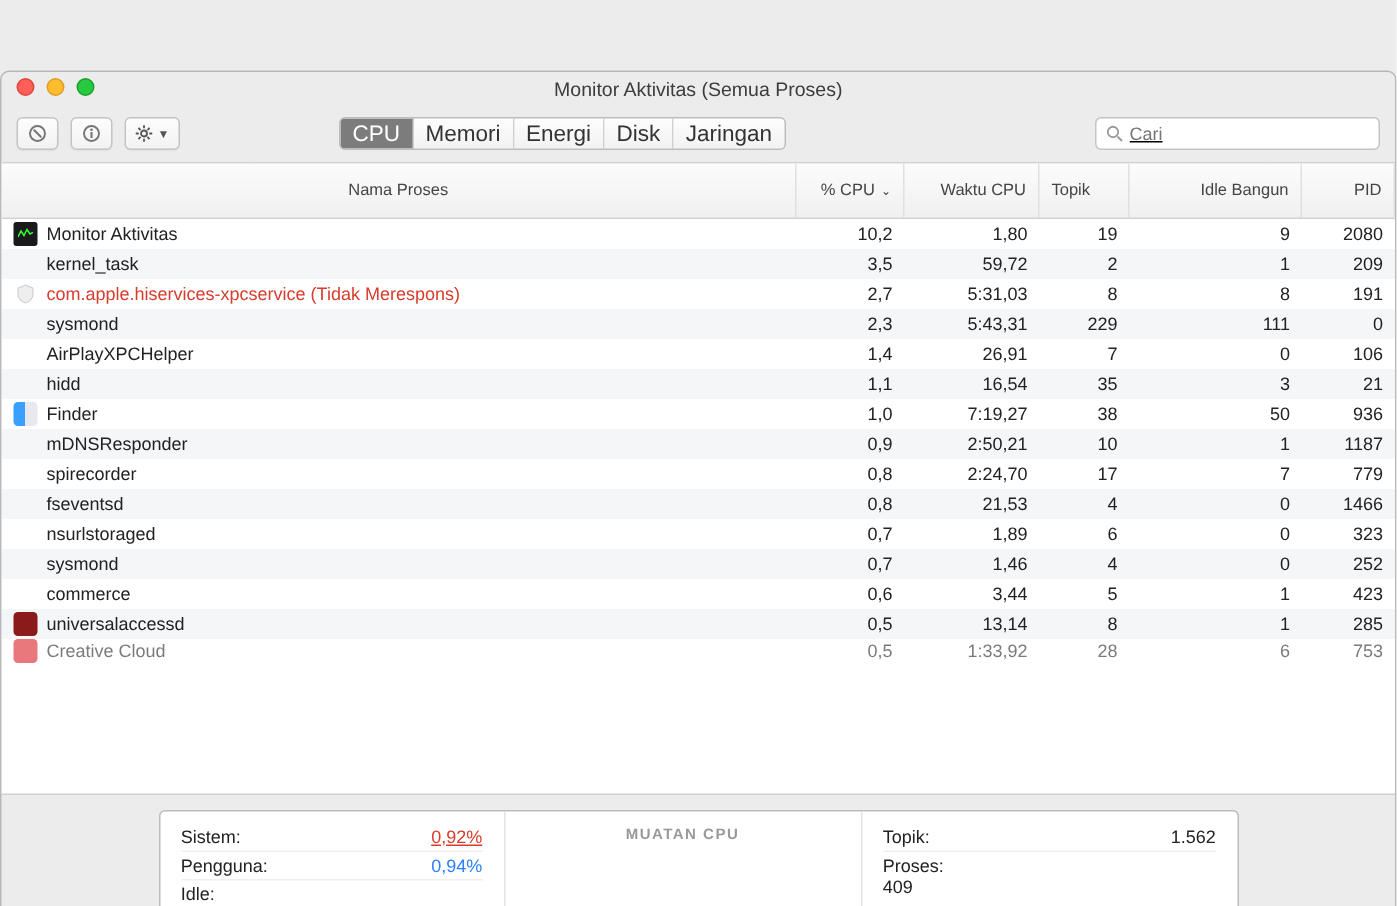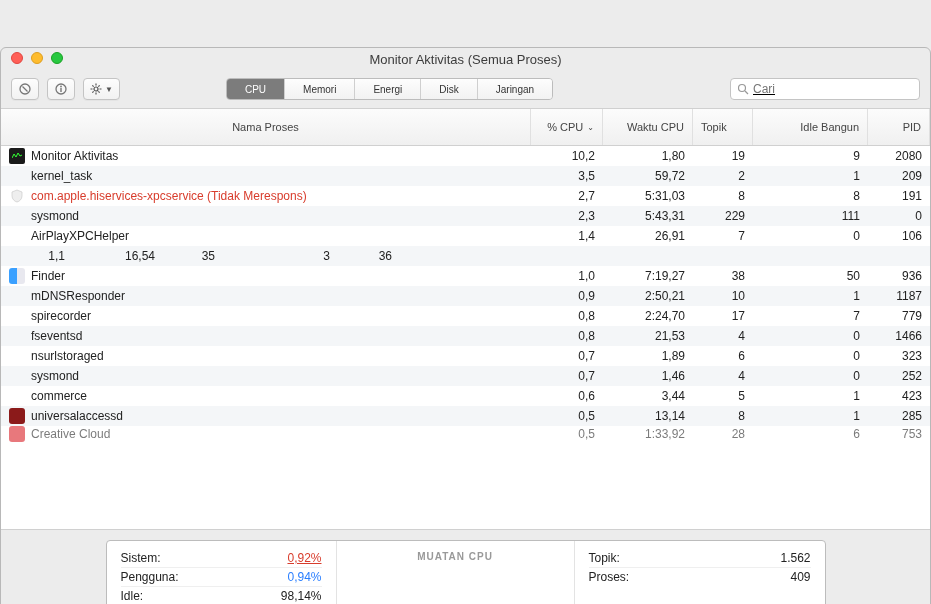--- a/index.html
+++ b/index.html
@@ -8,21 +8,21 @@
   .titlebar { height: 22px; position: relative; display: flex; align-items: center; justify-content: center; font-size: 13px; color: #3c3c3c; font-weight: 500; }
   .traffic { position: absolute; left: 10px; top: 4px; display: flex; gap: 8px; }
   .traffic span { width: 12px; height: 12px; border-radius: 50%; display: block; }
   .tl-close { background: #ff5f57; border: 0.5px solid #e04640; }
   .tl-min { background: #febc2e; border: 0.5px solid #dd9e21; }
   .tl-max { background: #28c840; border: 0.5px solid #1ba125; }
   .toolbar { height: 38px; display: flex; align-items: center; padding: 0 10px; gap: 8px;}
   .tb-btn { height: 22px; min-width: 28px; padding: 0 6px; background: linear-gradient(#fdfdfd,#f2f2f2); border: 1px solid #c4c4c4; border-radius: 4px; display: inline-flex; align-items: center; justify-content: center; font-size: 12px; color: #555; box-shadow: 0 1px 0 rgba(0,0,0,0.03);}
   .tb-btn svg { display: block; }
   .seg { display: flex; border: 1px solid #bcbcbc; border-radius: 4px; overflow: hidden; height: 22px; }
-  .seg button { border: none; background: linear-gradient(#fdfdfd,#f2f2f2); padding: 0 18px; font-size: 10px; color: #333; height: 100%; border-right: 1px solid #cfcfcf; }
+  .seg button { border: none; background: linear-gradient(#fdfdfd,#f2f2f2); padding: 0 8px; font-size: 15px; color: #333; height: 100%; border-right: 1px solid #cfcfcf; }
   .seg button:last-child { border-right: none; }
   .seg button.active { background: #7c7c7c; color: #fff; }
   .spacer { flex: 1; }
   .search { width: 190px; height: 22px; background: #fff; border: 1px solid #c4c4c4; border-radius: 4px; display: flex; align-items: center; padding: 0 6px; gap: 4px; color: #999;}
   .search input { border: none; outline: none; flex: 1; font-size: 12px; background: transparent; text-decoration: underline; }
   .table-wrap { flex: 1; background: #fff; border-top: 1px solid #d0d0d0; border-bottom: 1px solid #d0d0d0; overflow: hidden; display: flex; flex-direction: column;}
   .thead { display: flex; height: 37px; align-items: stretch; background: linear-gradient(#fcfcfc,#f0f0f0); border-bottom: 1px solid #d0d0d0; font-size: 11px; color: #444;}
   .thead .col { display: flex; align-items: center; border-right: 1px solid #e0e0e0; padding: 0 8px;}
   .col-name { flex: 1; justify-content: center; }
   .col-cpu { width: 72px; justify-content: flex-end; gap: 4px;}
@@ -45,21 +45,21 @@
   .row.cut { opacity:0.6; height:16px; overflow:hidden;}
   .footer { height:120px; display:flex; justify-content:center; align-items:flex-start; padding-top:10px;}
   .panel { width:720px; height:102px; background:#fff; border:1px solid #bcbcbc; border-radius:4px; display:flex;}
   .panel .sec { padding:8px 14px; font-size:12px;}
   .sec-left{ width:230px; border-right:1px solid #e3e3e3;}
   .sec-mid { flex:1; border-right:1px solid #e3e3e3; display:flex; flex-direction:column;}
   .sec-mid .mtitle{ text-align:center; font-size:10px; letter-spacing:1px; color:#999; font-weight:600; padding-top:2px;}
   .sec-mid .graph{ flex:1; position:relative;}
   .sec-right{ width:250px;}
   .stat { display:flex; justify-content:space-between; border-bottom:1px solid #efefef; padding:2px 0;}
-  .stat:last-child{border-bottom:none;}
+  .stat:last-child{border-bottom:none;flex-direction:column;}
   .v-sys{color:#d83c2c;text-decoration:underline;}
   .v-user{color:#2a7fff;}
   .chev{ font-size:8px;}
 </style>
 </head>
 <body>
 
 <div class="window">
   <div class="titlebar">
     <div class="traffic">
@@ -198,25 +198,29 @@
             <span class="picon" style="width:16px;"></span>
             <span class="pname">AirPlayXPCHelper</span>
           </div>
           <div class="c c-cpu">1,4</div>
           <div class="c c-time">26,91</div>
           <div class="c c-topik">7</div>
           <div class="c c-idle">0</div>
           <div class="c c-pid">106</div>
         </div>
         <div class="row">
+          <div class="c c-name">
+            <span class="picon" style="width:16px;"></span>
+            <span class="pname">hidd</span>
+          </div>
           <div class="c c-cpu">1,1</div>
           <div class="c c-time">16,54</div>
           <div class="c c-topik">35</div>
           <div class="c c-idle">3</div>
-          <div class="c c-pid">36</div>
+          <div class="c c-pid">21</div>
         </div>
         <div class="row">
           <div class="c c-name">
             <span class="picon" style="background:linear-gradient(90deg,#3aa0ff 50%,#e8e8ef 50%);border-radius:3px;"></span>
             <span class="pname">Finder</span>
           </div>
           <div class="c c-cpu">1,0</div>
           <div class="c c-time">7:19,27</div>
           <div class="c c-topik">38</div>
           <div class="c c-idle">50</div>

